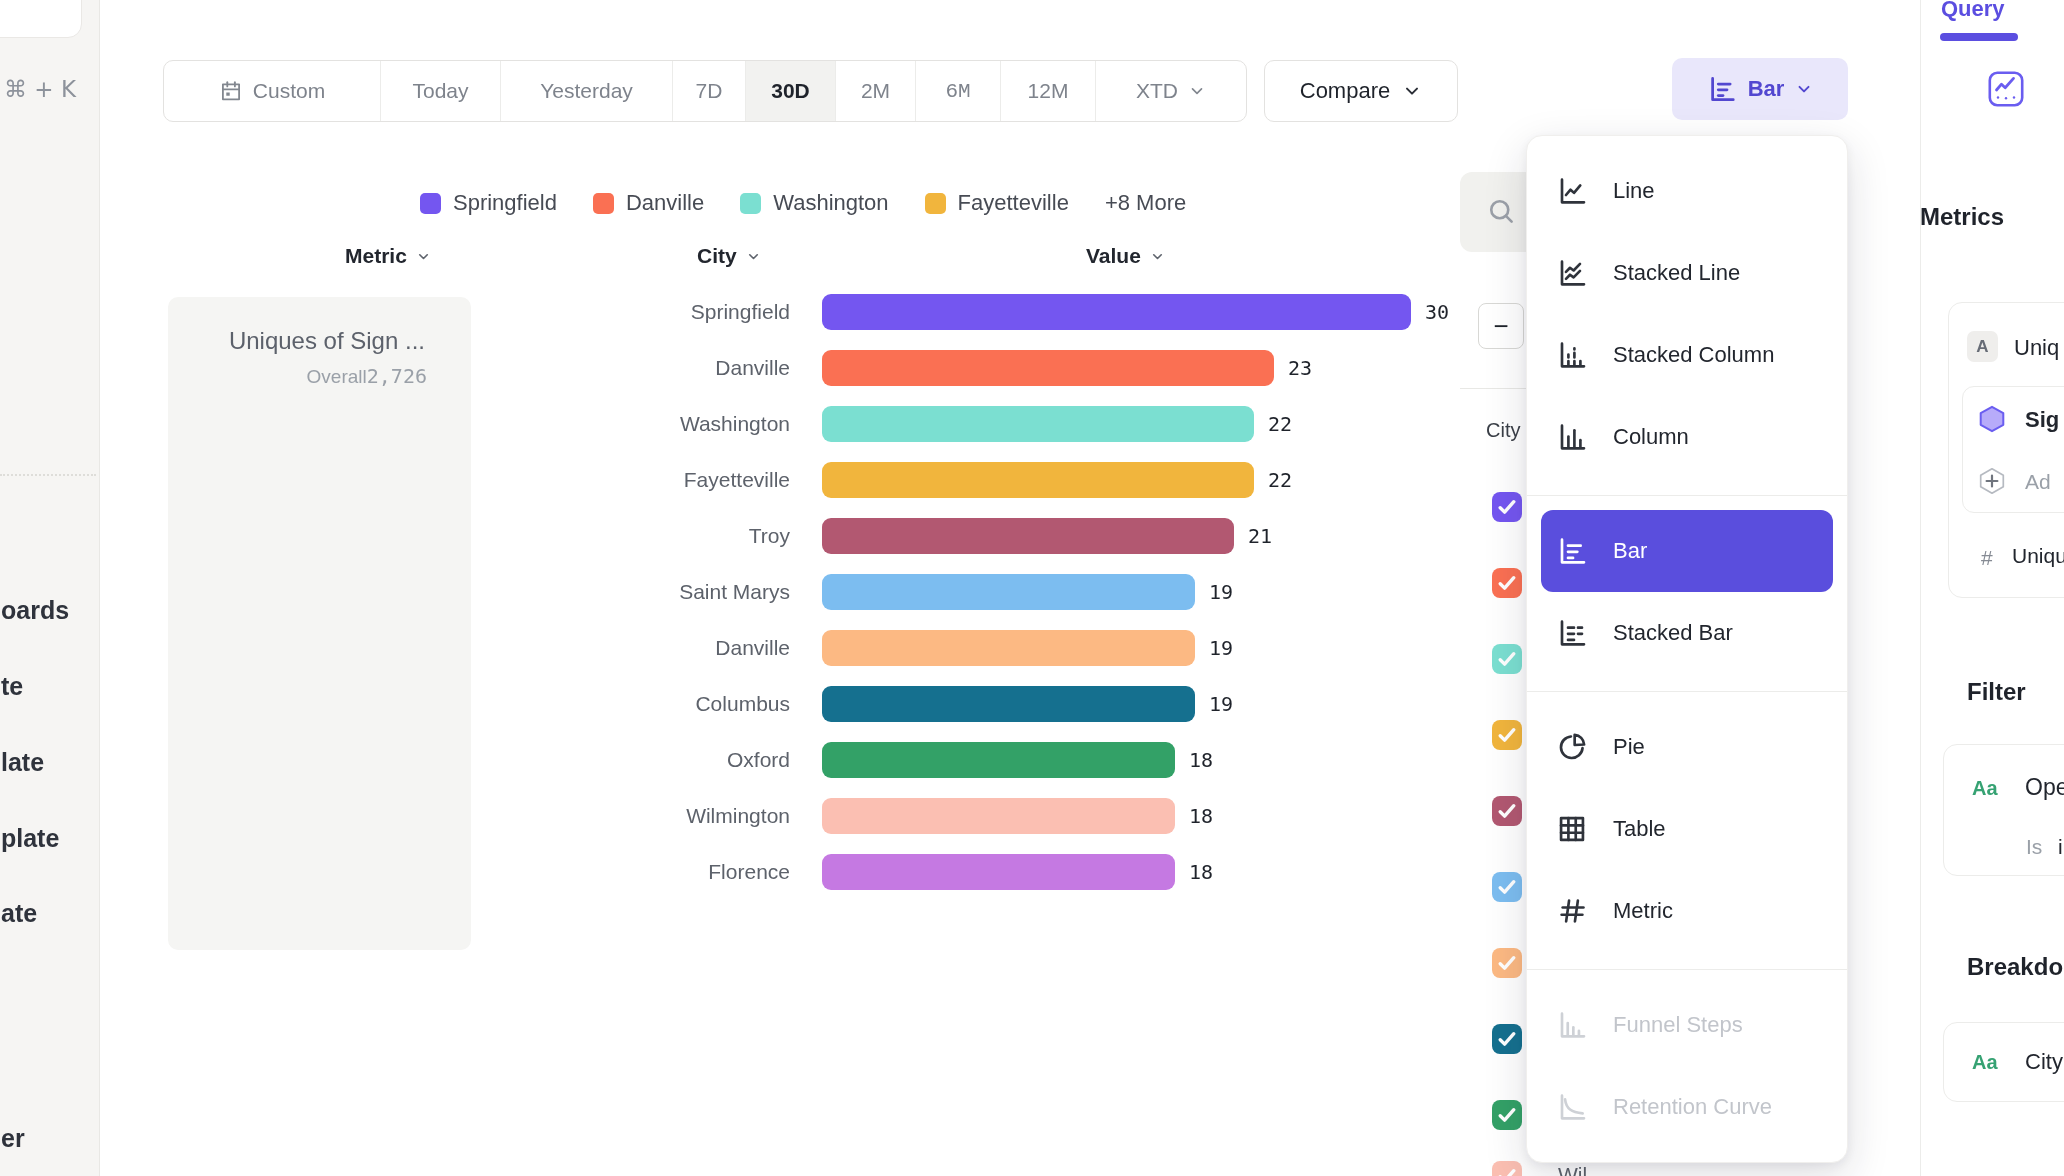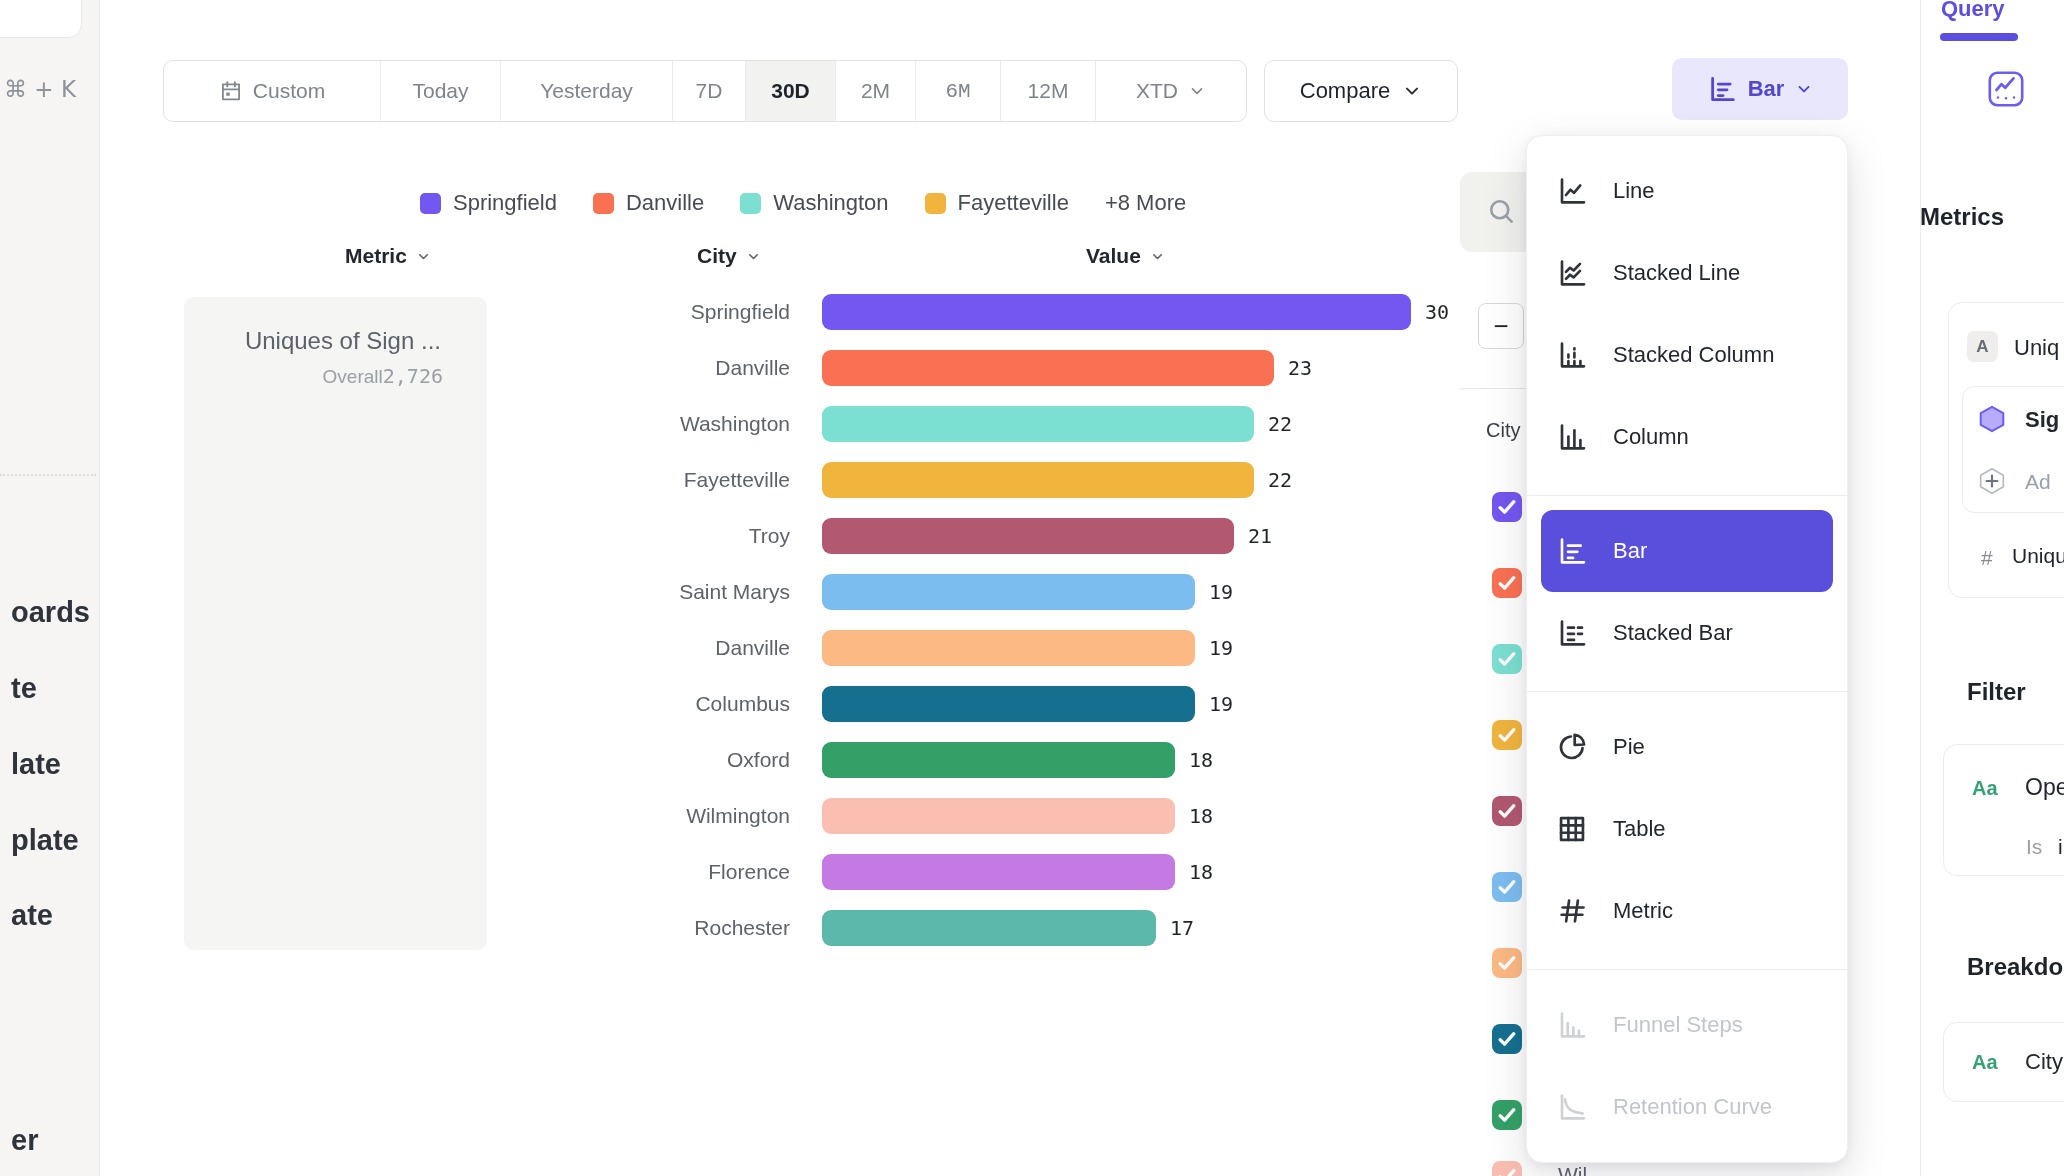--- a/index.html
+++ b/index.html
@@ -4,39 +4,39 @@
 <style>
   html,body{margin:0;padding:0;background:#fff;}
   #page{position:relative;width:2064px;height:1176px;overflow:hidden;background:#ffffff;
         font-family:"Liberation Sans",sans-serif;color:#22262e;}
   .abs{position:absolute;}
   
   #left-rail{left:0;top:0;width:100px;height:1176px;background:#f6f5f3;border-right:1px solid #e9e8e5;box-sizing:border-box;}
   .rail-box{position:absolute;left:-20px;top:-30px;width:100px;height:66px;background:#fff;border:1px solid #eae8e5;border-radius:14px;}
   .rail-shortcut{position:absolute;left:4px;top:76px;font-size:23px;color:#8d929b;font-family:"DejaVu Sans",sans-serif;white-space:nowrap;}
   .rail-divider{position:absolute;left:0;top:474px;width:96px;border-top:2px dotted #deddd9;}
-  .rail-item{position:absolute;left:11px;height:30px;font-size:29px;font-weight:600;color:#2f333c;white-space:nowrap;}
+  .rail-item{position:absolute;left:1px;height:30px;font-size:25px;font-weight:600;color:#2f333c;white-space:nowrap;}
   
   #seg-group{left:163px;top:60px;height:62px;display:flex;background:#fff;border:1px solid #e3e2e0;border-radius:10px;box-sizing:border-box;overflow:hidden;}
   .seg{display:flex;align-items:center;justify-content:center;gap:10px;font-size:21px;color:#7e838c;border-right:1px solid #ececea;box-sizing:border-box;height:100%;}
   .seg:last-child{border-right:none;}
   .seg.sel{background:#f2f2f0;color:#1f232b;font-weight:700;}
   .ic{display:inline-flex;align-items:center;}
   .btn-outline{left:1264px;top:60px;width:194px;height:62px;background:#fff;border:1px solid #e3e2e0;border-radius:10px;
     display:flex;align-items:center;justify-content:center;gap:12px;font-size:22px;font-weight:500;color:#1f232b;box-sizing:border-box;}
   .btn-bar{left:1672px;top:58px;width:176px;height:62px;background:#e9e7fb;border-radius:10px;
     display:flex;align-items:center;justify-content:center;gap:11px;font-size:22px;font-weight:700;color:#5247d0;}
   
   #legend{left:420px;top:186px;height:34px;display:flex;align-items:center;gap:36px;font-size:22px;color:#474b54;}
   .lg-entry{display:flex;align-items:center;gap:12px;}
   .lg-sw{width:21px;height:21px;border-radius:5px;}
   
   .col-head{top:242px;height:28px;display:flex;align-items:center;gap:9px;font-size:21px;font-weight:700;color:#22262e;}
   
-  #metric-panel{left:184px;top:297px;width:303px;height:653px;background:#f5f5f3;border-radius:10px;}
+  #metric-panel{left:168px;top:297px;width:303px;height:653px;background:#f5f5f3;border-radius:10px;}
   .mp-title{position:absolute;right:46px;top:30px;font-size:24px;color:#5c616b;white-space:nowrap;}
   .mp-line{position:absolute;right:44px;top:67px;display:flex;align-items:baseline;}
   .mp-overall{font-size:19px;color:#9aa0a8;}
   .mp-value{font-size:20px;color:#9aa0a8;font-family:"DejaVu Sans Mono",monospace;}
   
   #chart{left:560px;top:284px;width:940px;height:680px;}
   .crow{position:absolute;left:0;width:100%;height:56px;}
   .clabel{position:absolute;left:0;top:0;width:230px;text-align:right;line-height:56px;font-size:21px;color:#5d626b;white-space:nowrap;}
   .cbar{position:absolute;left:262px;top:10px;height:36px;border-radius:9px;}
   .cval{position:absolute;top:0;line-height:56px;font-size:20px;color:#1f232b;font-family:"DejaVu Sans Mono",monospace;}
@@ -260,25 +260,20 @@
       </div>
       <div class="crow" style="top: 504px;">
         <div class="clabel">Wilmington</div>
         <div class="cbar" style="width: 353px; background: rgb(251, 191, 178);"></div>
         <div class="cval" style="left: 629px;">18</div>
       </div>
       <div class="crow" style="top: 560px;">
         <div class="clabel">Florence</div>
         <div class="cbar" style="width: 353px; background: rgb(197, 121, 226);"></div>
         <div class="cval" style="left: 629px;">18</div>
-      </div>
-      <div class="crow" style="top: 616px;">
-        <div class="clabel">Rochester</div>
-        <div class="cbar" style="width: 334px; background: rgb(92, 184, 171);"></div>
-        <div class="cval" style="left: 610px;">17</div>
       </div>
     </div>
 
   <div id="bd-search" class="abs">
     <span class="ic" id="bd-mag" style="position:absolute;left:26px;top:24px;">
         <svg width="30" height="30" viewBox="0 0 24 24" fill="none" stroke="#9ba0a8" stroke-width="2.1" stroke-linecap="round" stroke-linejoin="round">
           <path d="M11 4.2a6.8 6.8 0 1 1 0 13.6 6.8 6.8 0 0 1 0-13.6z"></path>
           <path d="M15.9 15.9 20.5 20.5"></path>
         </svg>
       </span>

